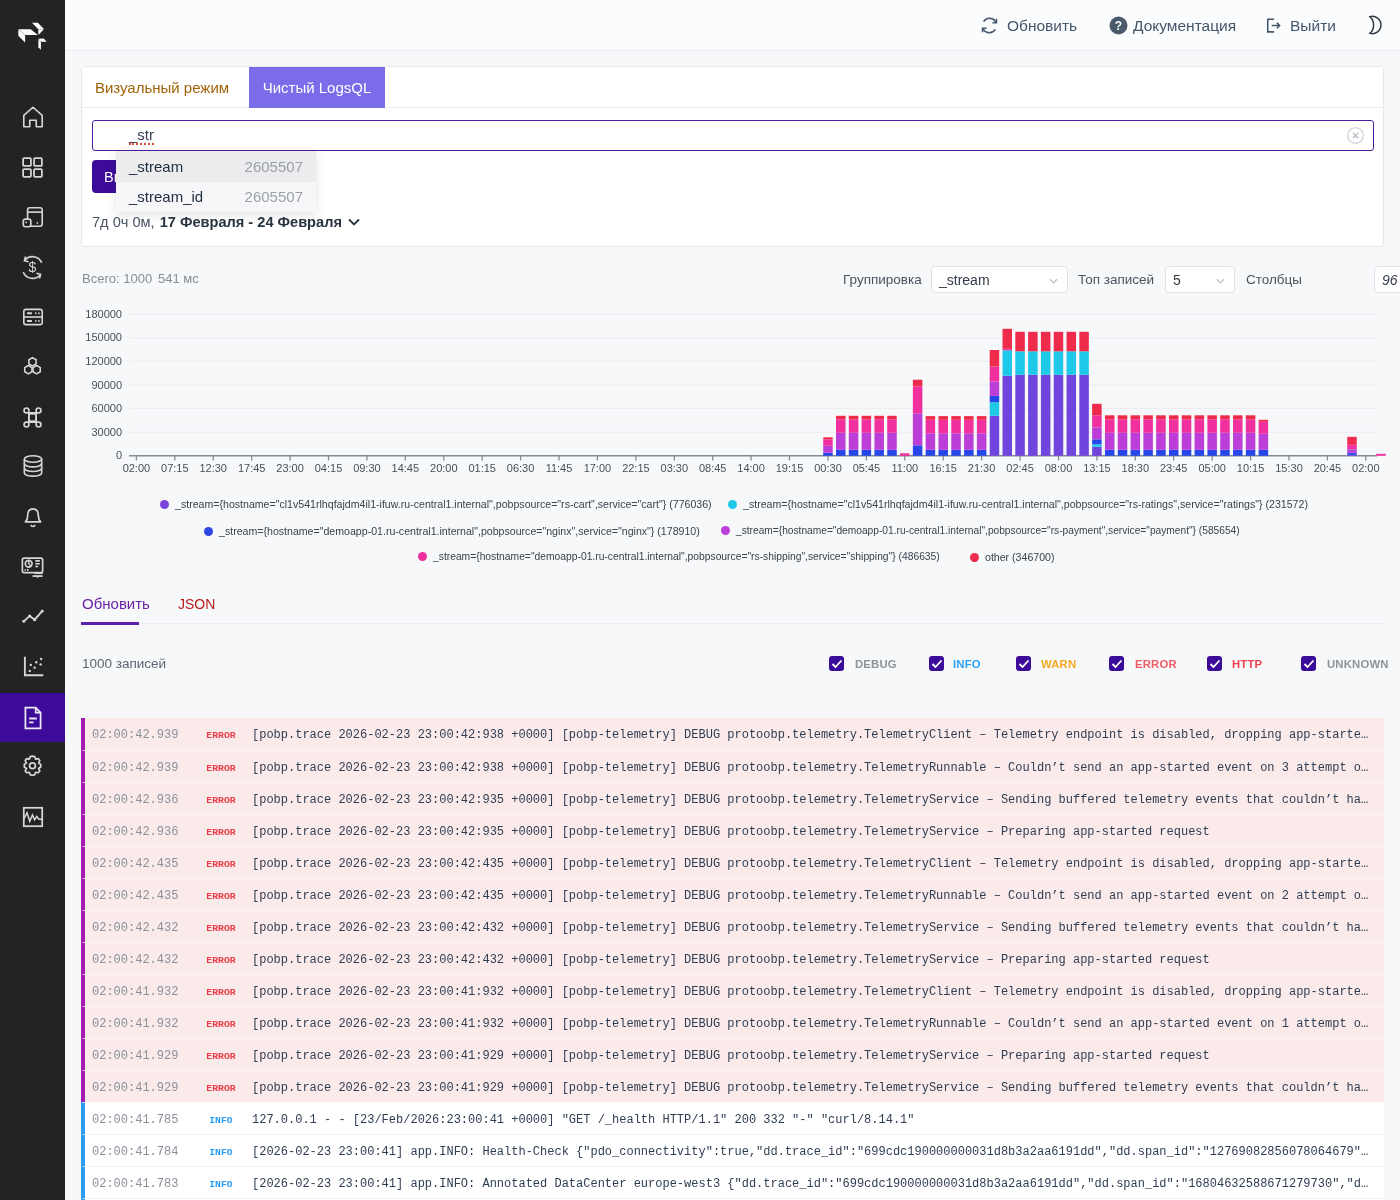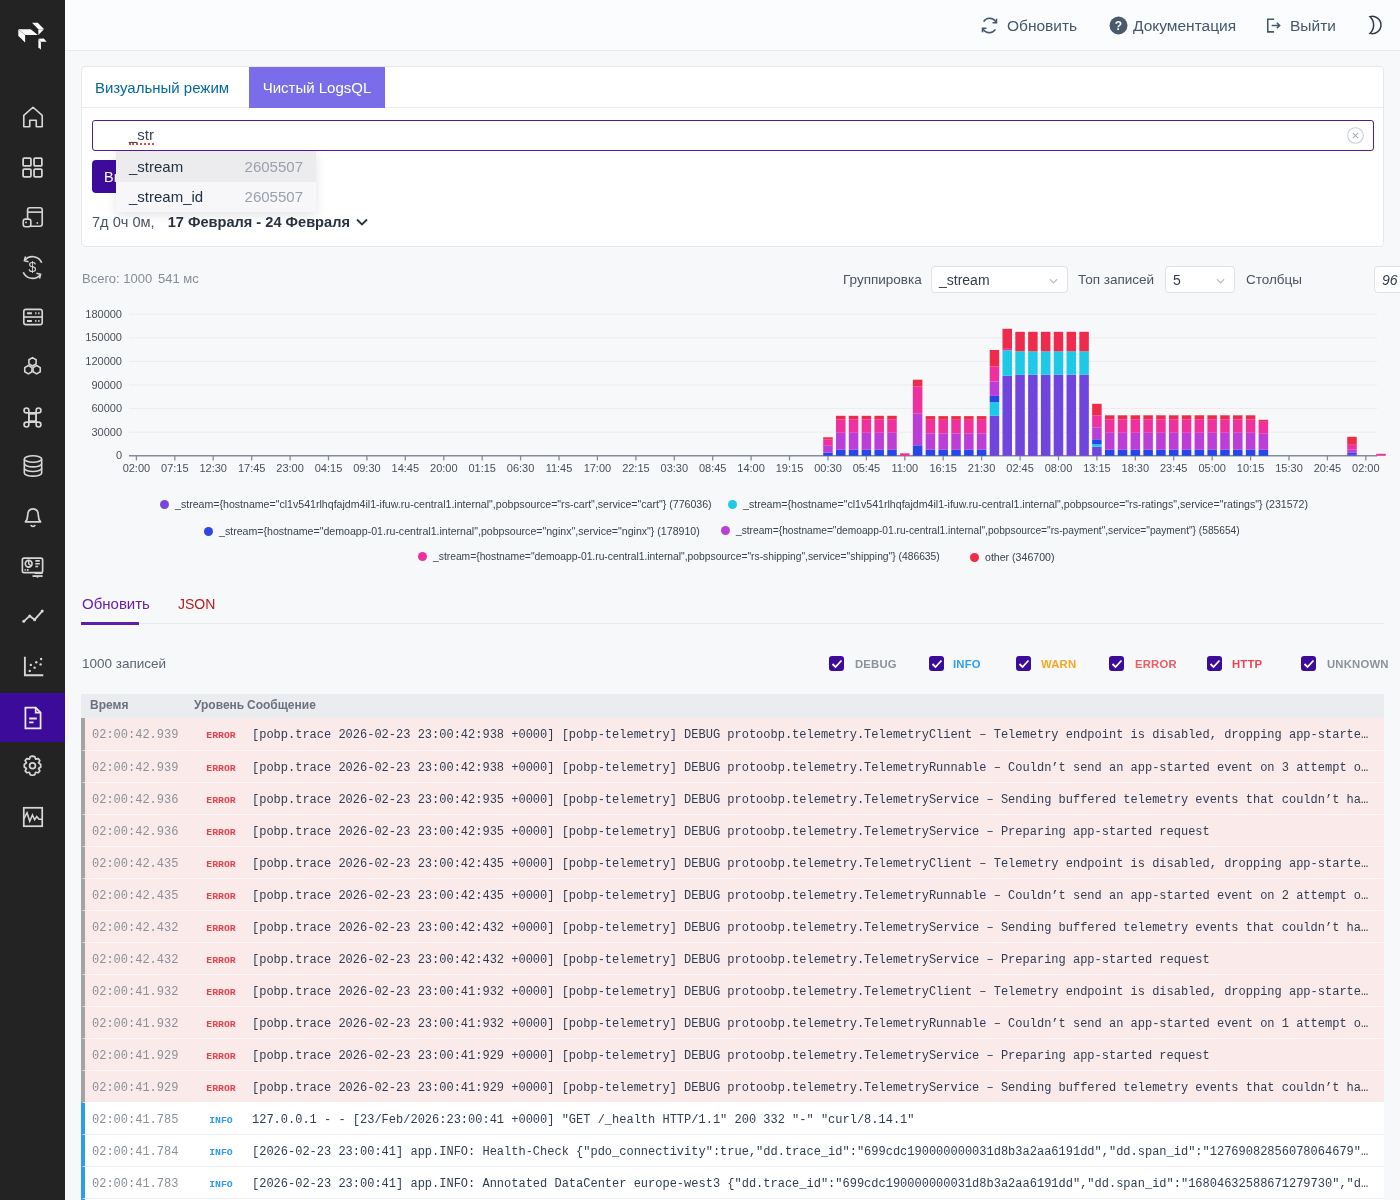--- a/index.html
+++ b/index.html
@@ -13,33 +13,33 @@
 .navic { position:absolute; left:0; width:65px; height:50px; display:flex; align-items:center; justify-content:center; }
 .navic svg { display:block; }
 .nav-active { position:absolute; left:0; top:693px; width:65px; height:49px; background:#3d0b99; display:flex; align-items:center; justify-content:center; }
 
 #header { position:absolute; left:65px; top:0; width:1335px; height:51px; background:#fbfcfd; border-bottom:1px solid #e9ebee; z-index:20; }
 .crumb { position:absolute; top:0; height:51px; display:flex; align-items:center; color:#54788f; font-size:17px; }
 .hbtn { position:absolute; top:0; height:51px; display:flex; align-items:center; gap:8px; color:#44576b; font-size:15.5px; }
 
 #card { position:absolute; left:81px; top:66px; width:1303px; height:181px; background:#fff; border:1px solid #e7e8eb; border-radius:4px; z-index:5; }
 .tabbar { position:absolute; left:0; top:0; width:1301px; height:41px; border-bottom:1px solid #ececf0; }
-.tab1 { position:absolute; left:0; top:0; width:167px; height:41px; display:flex; align-items:center; justify-content:center; padding-right:7px; color:#0369a1; font-size:15px; }
+.tab1 { position:absolute; left:0; top:0; width:167px; height:41px; display:flex; align-items:center; justify-content:center; padding-right:7px; color:#a16207; font-size:15px; }
 .tab2 { position:absolute; left:167px; top:0; width:136px; height:41px; display:flex; align-items:center; justify-content:center; color:#fff; font-size:15px; background:#7b6cea; }
 #qinput { position:absolute; left:10px; top:53px; width:1282px; height:31px; border:1.5px solid #4e1d9e; border-radius:3px; background:#fff; }
 #qinput .qtext { position:absolute; left:11px; top:6px; font-size:15px; line-height:15px; color:#394352; }
 #qinput .sq { display:inline-block; border-bottom:2px dotted #e4483f; padding-bottom:1px;margin-left:25px; }
 #qinput .clr2 { position:absolute; right:9px; top:6px; }
 #runbtn { position:absolute; left:10px; top:93px; width:212px; height:33px; background:#3d0b99; border-radius:4px; color:#fff; font-size:14.5px; display:flex; align-items:center; padding-left:12px; }
 #dd { position:absolute; left:34px; top:84px; width:200px; height:61px; background:#f7f7f9; box-shadow:0 3px 10px rgba(40,40,60,.13); z-index:8; font-size:15px; }
 #dd .row { height:30.5px; display:flex; align-items:center; padding:0 13px; color:#223042; }
 #dd .row .cnt { margin-left:auto; color:#9aa1ab; }
 #dd .row.hl { background:#ececef; }
 .timerow { position:absolute; left:10px; top:147px; font-size:14.6px; color:#4b5563; display:flex; align-items:center; }
-.timerow b { color:#2a3440; margin-left:13px; font-weight:bold; }
+.timerow b { color:#2a3440; margin-left:5px; font-weight:bold; }
 
 #stats { position:absolute; left:82px; top:271px; font-size:13px; color:#878d97; }
 #stats2 { position:absolute; left:158px; top:271px; font-size:13px; color:#878d97; }
 .sel-label { position:absolute; font-size:13.5px; color:#4a5360; top:272px; }
 .sel { position:absolute; top:266px; height:27px; background:#fff; border:1px solid #dfe3e8; border-radius:4px; font-size:14px; color:#333c49; display:flex; align-items:center; padding-left:7px; }
 .sel .chev { position:absolute; right:9px; top:10px; width:9px; height:9px; }
 
 #chart { position:absolute; left:0; top:0; z-index:1; }
 
 .leg { position:absolute; font-size:10.6px; color:#3a424e; white-space:nowrap; }
@@ -52,21 +52,21 @@
 
 #nrec { position:absolute; left:82px; top:656px; font-size:13.5px; color:#5a6472; }
 .cb { position:absolute; top:656px; width:15px; height:15px; background:#3d0b99; border-radius:3px; }
 .cb svg { position:absolute; left:1.5px; top:2.5px; }
 .cbl { position:absolute; top:658px; font-size:11.3px; font-weight:bold; letter-spacing:.2px; }
 
 #thead { position:absolute; left:81px; top:694px; width:1303px; height:24px; background:#ebecef; font-size:12px; color:#6a7280; font-weight:bold; }
 #thead span { position:absolute; top:4px; }
 #tbody { position:absolute; left:81px; top:718px; width:1303px; height:482px; overflow:hidden; font-family:"Liberation Mono", monospace; font-size:12px; }
 .lr { position:relative; width:1303px; height:32px; }
-.lr.err { background:#faeaea; border-left:4px solid #a3a3a3; }
+.lr.err { background:#faeaea; border-left:4px solid #a21caf; }
 .lr.inf { background:#fff; border-left:4px solid #2b9cf2; }
 .lr .tm { position:absolute; left:7px; top:10px; color:#8b919b; }
 .lr .lv { position:absolute; left:103px; top:11.5px; width:66px; text-align:center; font-weight:bold; font-size:9.8px; }
 .lr.err .lv { color:#e8404d; }
 .lr.inf .lv { color:#2b9cf2; }
 .lr .msg { position:absolute; left:167px; top:10px; right:11px; color:#2f3d52; white-space:nowrap; overflow:hidden; text-overflow:ellipsis; }
 .lr + .lr { border-top:1px solid rgba(255,255,255,.55); }
 .lr.inf + .lr.inf { border-top:1px solid #eef0f2; }
 </style>
 </head>
@@ -546,25 +546,20 @@
       </svg>
     </div>
   <div class="cbl" style="left:1232px; color:#f04150;">HTTP</div>
   <div class="cb" style="left:1301px;">
       <svg width="12" height="10" viewBox="0 0 12 10">
         <path d="M1.5 5l3 3 6-6.5" stroke="#fff" stroke-width="1.8" fill="none"></path>
       </svg>
     </div>
   <div class="cbl" style="left:1327px; color:#8d939c;">UNKNOWN</div>
 
-  <div id="thead">
-      <span style="left:9px;">Время</span>
-      <span style="left:113px;">Уровень</span>
-      <span style="left:166px;">Сообщение</span>
-    </div>
   <div id="tbody">
   <div class="lr err">
         <span class="tm">02:00:42.939</span>
         <span class="lv">ERROR</span>
         <span class="msg">[pobp.trace 2026-02-23 23:00:42:938 +0000] [pobp-telemetry] DEBUG protoobp.telemetry.TelemetryClient – Telemetry endpoint is disabled, dropping app-started event</span>
       </div>
   <div class="lr err">
         <span class="tm">02:00:42.939</span>
         <span class="lv">ERROR</span>
         <span class="msg">[pobp.trace 2026-02-23 23:00:42:938 +0000] [pobp-telemetry] DEBUG protoobp.telemetry.TelemetryRunnable – Couldn’t send an app-started event on 3 attempt of 3</span>

